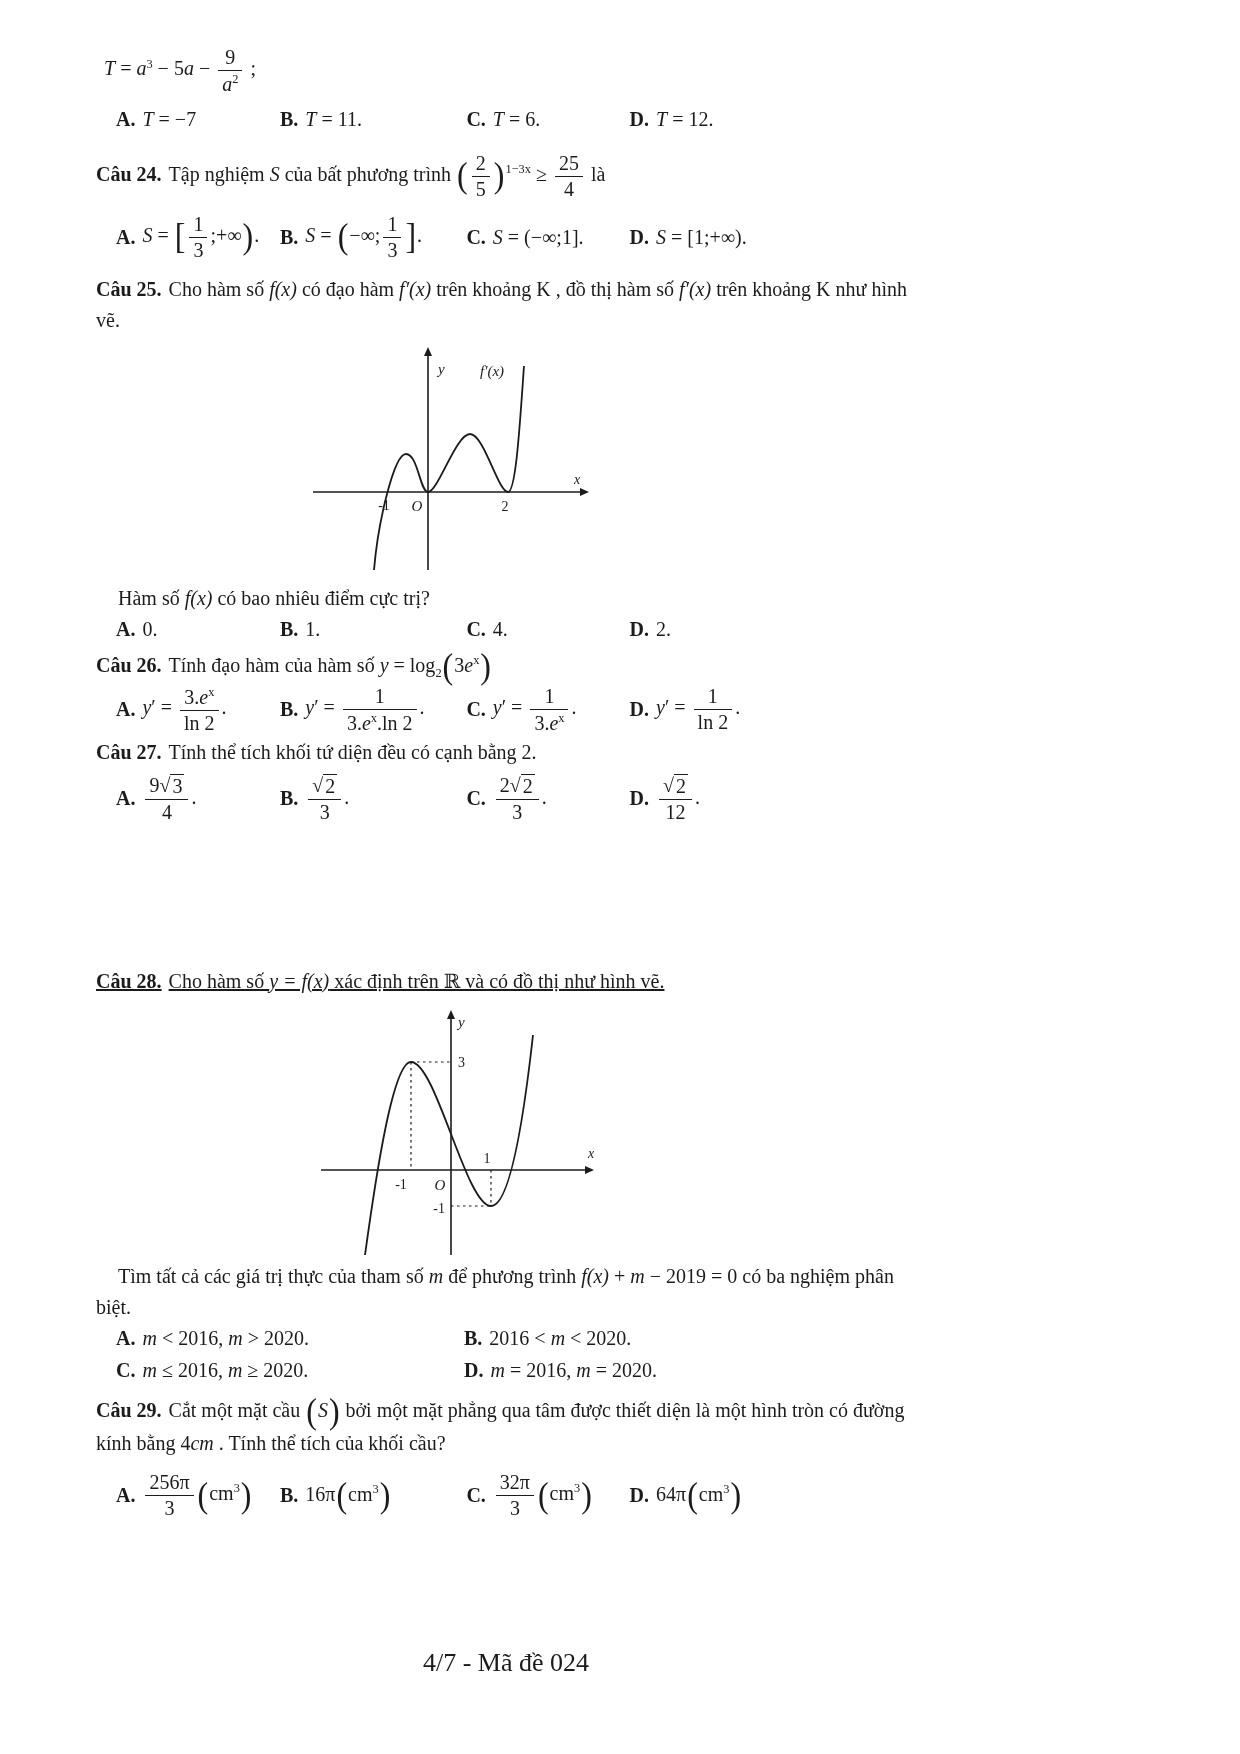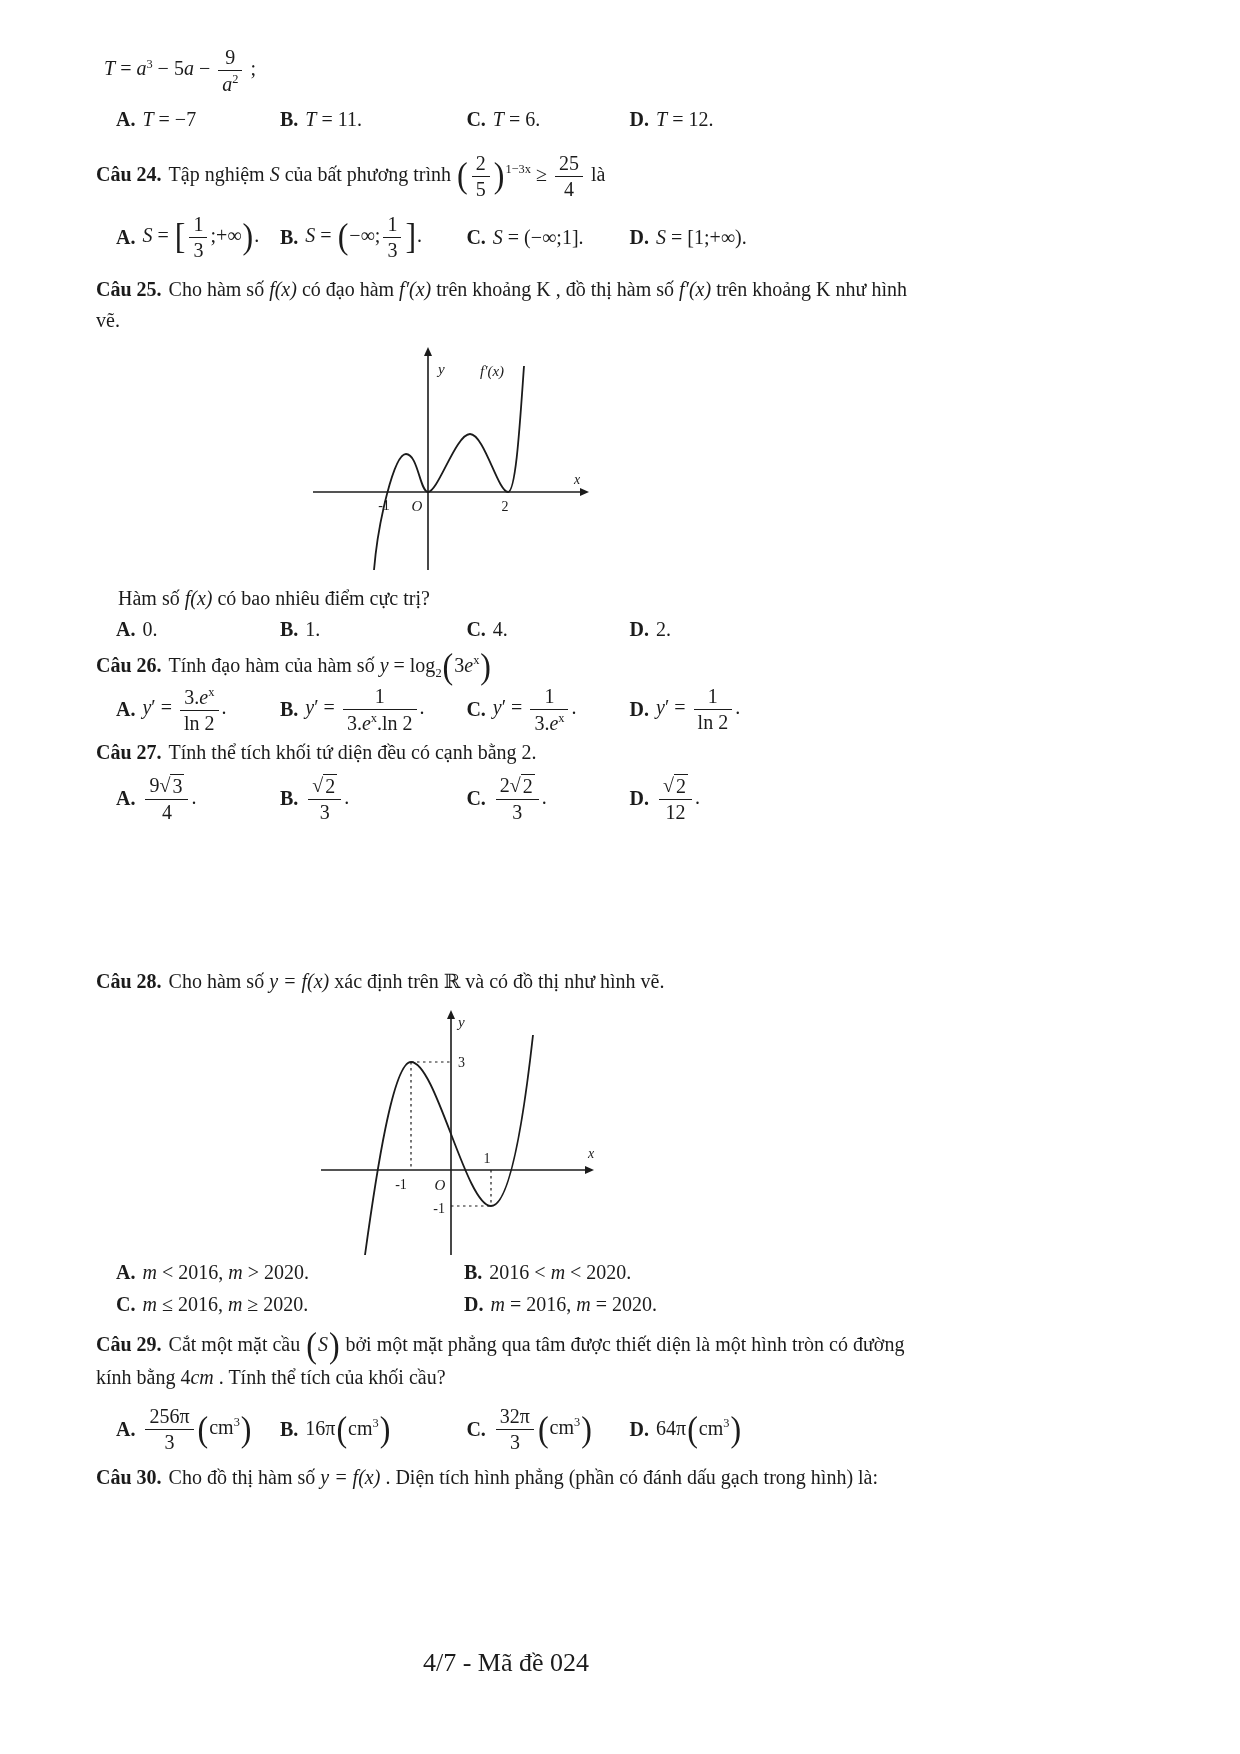--- a/index.html
+++ b/index.html
@@ -42,21 +42,21 @@
   .dash  { fill:none; stroke:#1b1b1b; stroke-width:1.2; stroke-dasharray:2.5 3.5; }
   svg text { font-family:"Liberation Serif","DejaVu Serif",serif; fill:#1b1b1b; font-size:15px; }
   svg text.it { font-style:italic; }
   svg text.sm { font-size:14px; }
 
   .footer { position:absolute; left:0; right:0; top:1648px; text-align:center; font-size:26px; }
 
   
   .m6 { margin-top:6px; } .m8 { margin-top:8px; } .m10 { margin-top:10px; }
   .m14 { margin-top:14px; } .m44 { margin-top:4px; }
-  .gap-q28 { margin-top:140px; }
+  .gap-q28 { margin-top:140px;text-decoration:underline; }
   .expr-lead { margin-left:8px; }
 </style>
 </head>
 <body>
 
 <div class="page">
   <div class="content">
 
     <div class="qline expr-lead math"><span class="mi">T</span> = <span class="mi">a</span><sup>3</sup> − 5<span class="mi">a</span> − <span class="frac">
           <span class="num">9</span>
@@ -243,20 +243,21 @@
         <text class="it" x="157" y="22">y</text>
         <text class="it sm" x="287" y="153">x</text>
         <text class="sm" x="157" y="62">3</text>
         <text class="sm" x="100" y="184" text-anchor="middle">-1</text>
         <text class="it" x="139" y="185" text-anchor="middle">O</text>
         <text class="sm" x="186" y="158" text-anchor="middle">1</text>
         <text class="sm" x="144" y="208" text-anchor="end">-1</text>
       </svg>
     </div>
 
+    <p class="qline para-indent m44"><span class="math">Tìm tất cả các giá trị thực của tham số <span class="mi">m</span> để phương trình <span class="mi">f(x)</span> + <span class="mi">m</span> − 2019 = 0 có ba nghiệm phân biệt.</span></p>
     <div class="row2">
       <div class="opt">
           <b class="olabel">A.</b>
           <span class="math"><span class="mi">m</span> &lt; 2016, <span class="mi">m</span> &gt; 2020.</span>
         </div>
       <div class="opt">
           <b class="olabel">B.</b>
           <span class="math">2016 &lt; <span class="mi">m</span> &lt; 2020.</span>
         </div>
     </div>
@@ -290,18 +291,17 @@
               <span class="num">32π</span>
               <span class="den">3</span>
             </span><span class="big">(</span>cm<sup>3</sup><span class="big">)</span></span>
         </div>
       <div class="opt">
           <b class="olabel">D.</b>
           <span class="math">64π<span class="big">(</span>cm<sup>3</sup><span class="big">)</span></span>
         </div>
     </div>
 
-    <p class="qline m6"><b class="qnum">Câu 30.</b><span class="math">Cho đồ thị hàm số <span class="mi">y = f(x)</span> . Diện tích hình phẳng (phần có đánh dấu gạch trong hình) là:</span></p>
 
   </div>
 
   <div class="footer"><span>4/7 - Mã đề 024</span></div>
 </div>
 
 </body></html>

